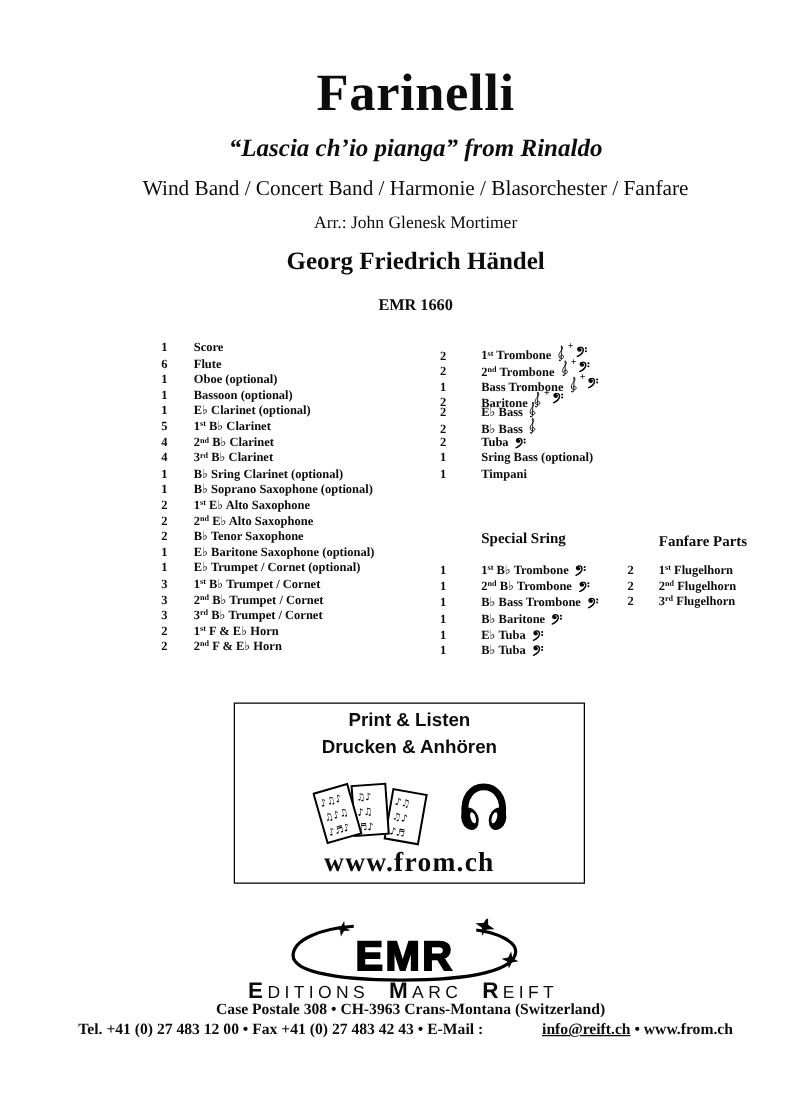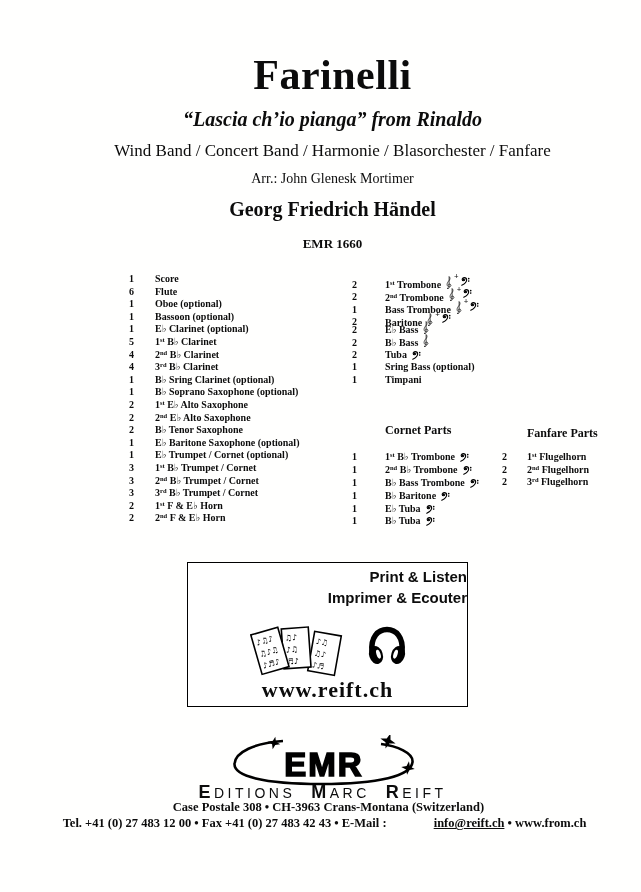--- a/index.html
+++ b/index.html
@@ -33,21 +33,21 @@
   .colhead{position:absolute;font-size:12px;font-weight:bold;}
   .special-head{left:385px;top:423px;}
   .fanfare-head{left:527px;top:426px;text-align:center;}
   .clefs{display:inline-flex;align-items:flex-end;margin-left:4px;vertical-align:-2px;}
   .clefs svg{display:inline-block;}
   svg.clef-treble{width:8px;height:14px;margin-bottom:-4px;}
   svg.clef-bass{width:11px;height:9px;margin-bottom:0;}
   .clef-plus{font-size:8px;margin:0 1px 2px 1px;font-weight:bold;}
   
   .promo-box{position:absolute;left:187px;top:562px;width:279px;height:143px;border:1.5px solid #000;background:#fff;}
-  .promo-line{text-align:right;font-family:"Liberation Sans","DejaVu Sans",sans-serif;font-weight:bold;font-size:15px;line-height:20.5px;}
+  .promo-line{text-align:center;font-family:"Liberation Sans","DejaVu Sans",sans-serif;font-weight:bold;font-size:15px;line-height:20.5px;}
   .promo-line:first-child{margin-top:4px;}
   .promo-site{position:absolute;left:0;right:0;bottom:3px;text-align:center;font-size:22px;font-weight:bold;letter-spacing:1px;}
   .icon{position:absolute;}
   .icon-sheetmusic{left:62px;top:56px;width:100px;height:68px;}
   .icon-headphones{left:176px;top:62px;width:46px;height:44px;}
   .icon svg{width:100%;height:100%;display:block;}
   
   .emr-logo{position:absolute;left:227px;top:735px;width:194px;height:54px;}
   .emr-logo svg{width:100%;height:100%;display:block;}
   .pubname{position:absolute;left:0;right:0;top:782px;text-align:center;transform:translateX(6px);
@@ -274,21 +274,21 @@
         <span class="qty">1</span>
         <span class="iname"><span></span><span class="sup"></span><span>Sring Bass (optional)</span><span class="clefs"></span></span>
       </div>
 
       <div class="irow">
         <span class="qty">1</span>
         <span class="iname"><span></span><span class="sup"></span><span>Timpani</span><span class="clefs"></span></span>
       </div>
     </div>
 
-  <div class="colhead special-head">Cornet Parts</div>
+  <div class="colhead special-head">Special Sring</div>
   <div class="ilist list-special">
 
       <div class="irow">
         <span class="qty">1</span>
         <span class="iname"><span>1</span><span class="sup">st</span><span> B♭ Trombone</span><span class="clefs"><svg class="clef-bass" viewBox="0 0 13 12" xmlns="http://www.w3.org/2000/svg">
     <path d="M1.5 11 C6 8.8 8 6.6 8 3.9 C8 1.9 6.6 0.9 4.9 0.9 C3.2 0.9 2.1 1.9 2.1 3.2 C2.1 4.3 2.9 5 3.9 5 C4.9 5 5.6 4.3 5.6 3.4" fill="none" stroke="#000" stroke-width="1.5" stroke-linecap="round"></path>
     <circle cx="3.9" cy="3.2" r="1.5" fill="#000"></circle>
     <circle cx="10.8" cy="2.2" r="1.1" fill="#000"></circle>
     <circle cx="10.8" cy="5.4" r="1.1" fill="#000"></circle>
   </svg></span></span>
@@ -359,21 +359,21 @@
       </div>
 
       <div class="irow">
         <span class="qty">2</span>
         <span class="iname"><span>3</span><span class="sup">rd</span><span> Flugelhorn</span><span class="clefs"></span></span>
       </div>
     </div>
 
   <div class="promo-box">
     <div class="promo-line">Print &amp; Listen</div>
-    <div class="promo-line">Imprimer &amp; Ecouter</div>
+    <div class="promo-line">Drucken &amp; Anhören</div>
 
     <span class="icon icon-sheetmusic">
       <svg viewBox="0 0 100 68" xmlns="http://www.w3.org/2000/svg">
         <g transform="rotate(10 72 40)">
           <rect x="60" y="14" width="27" height="40" fill="#fff" stroke="#000" stroke-width="1.6"></rect>
           <text x="63" y="26" font-size="8" font-family="DejaVu Sans, sans-serif" fill="#000">♪♫</text>
           <text x="63" y="38" font-size="8" font-family="DejaVu Sans, sans-serif" fill="#000">♫♪</text>
           <text x="63" y="50" font-size="8" font-family="DejaVu Sans, sans-serif" fill="#000">♪♬</text>
         </g>
         <g transform="rotate(-4 45 34)">
@@ -398,21 +398,21 @@
           <ellipse cx="11" cy="30" rx="6.8" ry="9.2" fill="#000"></ellipse>
           <ellipse cx="13.6" cy="30" rx="2" ry="4.6" fill="#fff"></ellipse>
         </g>
         <g transform="rotate(18 33 30)">
           <ellipse cx="33" cy="30" rx="6.8" ry="9.2" fill="#000"></ellipse>
           <ellipse cx="30.4" cy="30" rx="2" ry="4.6" fill="#fff"></ellipse>
         </g>
       </svg>
     </span>
 
-    <div class="promo-site">www.reift.ch</div>
+    <div class="promo-site">www.from.ch</div>
   </div>
 
   <div class="emr-logo">
     <svg viewBox="0 0 194 54" xmlns="http://www.w3.org/2000/svg">
       <path d="M56 6 C28 8 8 17 7.5 29 C7 41 36 49 94 49 C152 49 184 41 185.5 27 C186.5 18 170 11 154 9" fill="none" stroke="#000" stroke-width="2.6"></path>
       <text x="97" y="41" text-anchor="middle" font-family="Liberation Sans, DejaVu Sans, sans-serif" font-size="33" font-weight="bold" letter-spacing="2" fill="#000" stroke="#000" stroke-width="1.6">EMR</text>
       <g transform="translate(47,8) rotate(12) scale(0.8)">
         <path d="M0 -8 L2 -2 L8 0 L2 2 L0 8 L-2 2 L-8 0 L-2 -2 Z" fill="#000"></path>
       </g>
       <g transform="translate(161,6) rotate(18)">

